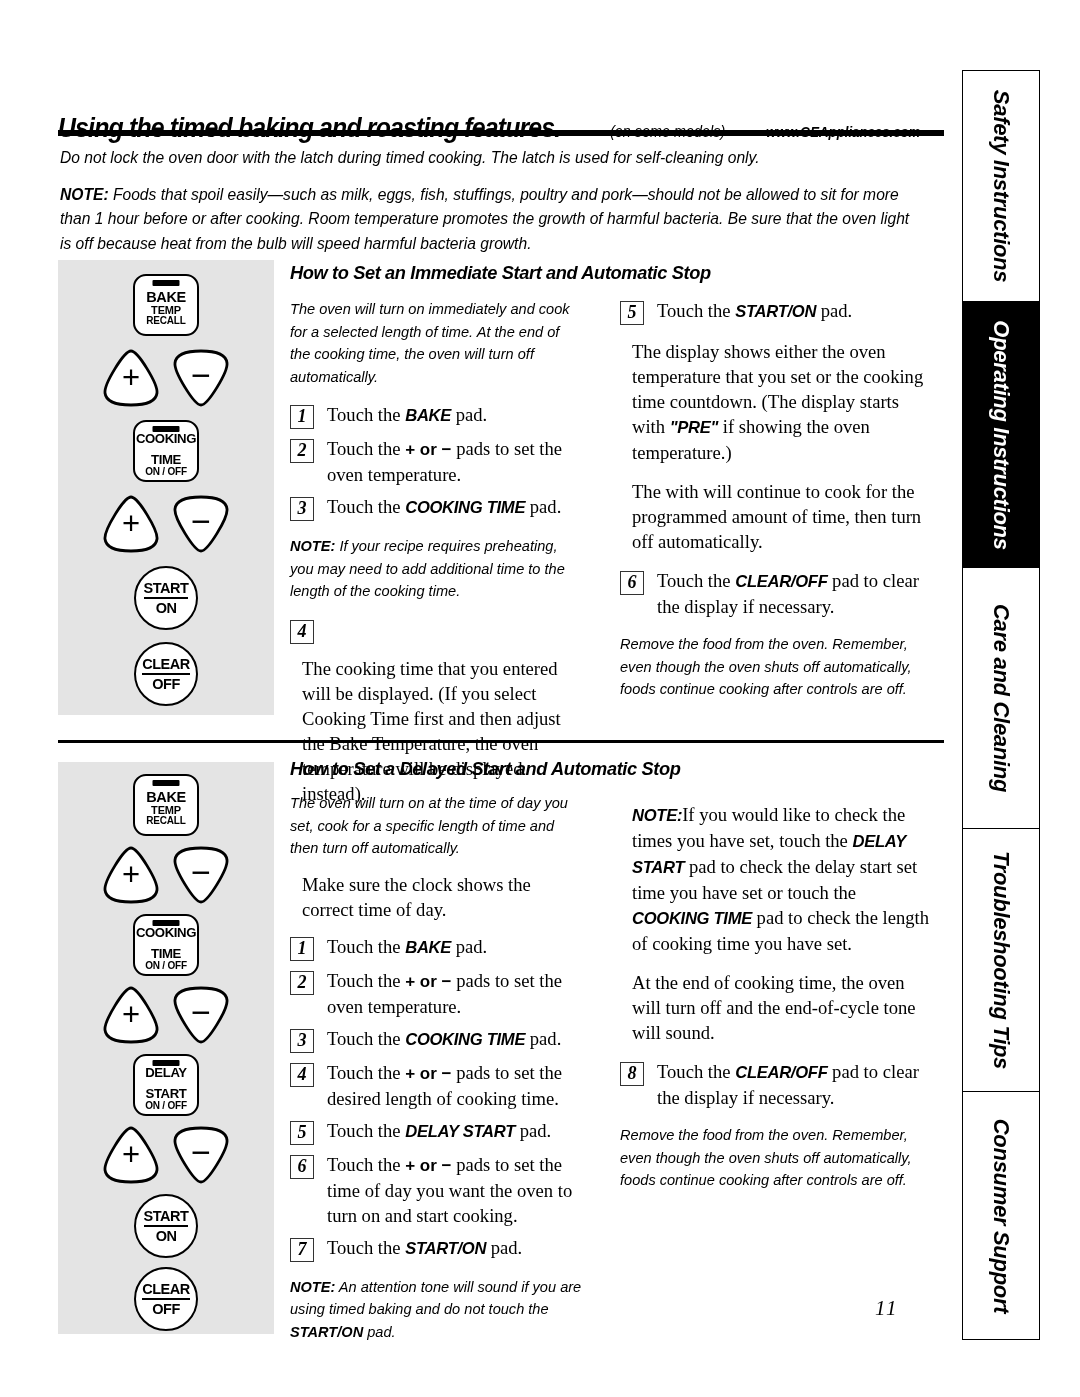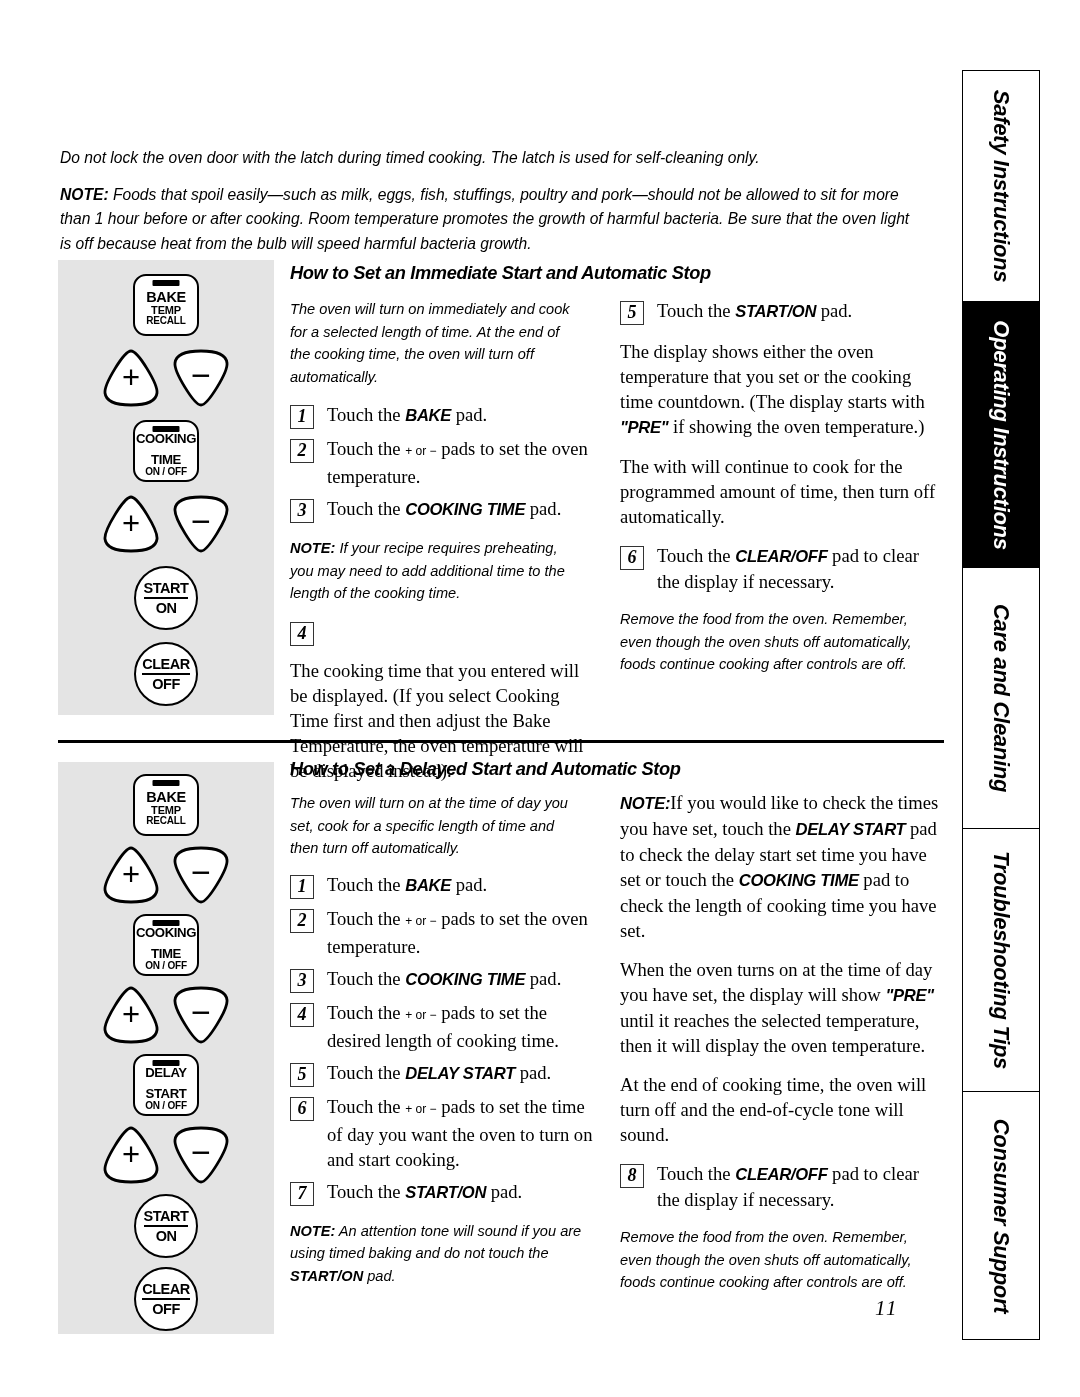--- a/index.html
+++ b/index.html
@@ -233,21 +233,21 @@
     transform: scaleX(0.96);
     transform-origin: left top;
     margin: 0;
   }
   .ital b { font-weight: bold; font-style: italic; }
 
   .serif {
     font-family: "Liberation Serif", serif;
     font-size: 18.6px;
     line-height: 25px;
-    margin: 0;
+    margin: 12px;
   }
   .serif b {
     font-family: "Liberation Sans", sans-serif;
     font-weight: bold;
     font-style: italic;
     font-size: 16.6px;
     letter-spacing: -0.3px;
   }
 
   .step {
@@ -275,21 +275,21 @@
     font-size: 18.6px;
     line-height: 25px;
   }
   .step-txt b {
     font-family: "Liberation Sans", sans-serif;
     font-weight: bold;
     font-style: italic;
     font-size: 16.6px;
     letter-spacing: -0.3px;
   }
-  .op { font-family: "Liberation Sans", sans-serif; font-weight: normal; font-size: 12px; }
+  .op { font-family: "Liberation Sans", sans-serif; font-weight: bold; font-size: 17px; }
 
   hr.divider {
     position: absolute;
     border: none;
     background: #000;
     height: 3px;
     margin: 0;
   }
   hr.divider::after {
     content: "";
@@ -342,20 +342,28 @@
     font-style: italic;
     font-size: 21px;
     letter-spacing: 2px;
   }
 </style>
 </head>
 <body>
 
 <div id="page">
 
+  <div id="header">
+    <div class="hdr-row">
+      <span id="page-title">Using the timed baking and roasting features.</span>
+      <span id="title-qualifier">(on some models)</span>
+      <span id="site-url">www.GEAppliances.com</span>
+    </div>
+    <div id="header-line"></div>
+  </div>
 
   <div id="intro">
     <p class="p1">Do not lock the oven door with the latch during timed cooking. The latch is used for self-cleaning only.</p>
     <p class="p2"><b>NOTE:</b> <span>Foods that spoil easily—such as milk, eggs, fish, stuffings, poultry and pork—should not be allowed to sit for more than 1 hour before or after cooking. Room temperature promotes the growth of harmful bacteria. Be sure that the oven light is off because heat from the bulb will speed harmful bacteria growth.</span></p>
   </div>
 
   <div class="panel" style="left:58px; top:260px; width:216px; height:455px;">
     <div class="panel-inner" style="padding-top:14px; gap:12px;">
 
       <div class="pad-square">
@@ -534,20 +542,21 @@
         <span class="c2">OFF</span>
       </div>
     </div>
   </div>
 
   <div class="sec-heading" style="left:290px; top:758px;">How to Set a Delayed Start and Automatic Stop</div>
 
   <div class="col" style="left:290px; top:792px; width:305px;">
     <p class="ital">The oven will turn on at the time of day you set, cook for a specific length of time and then turn off automatically.</p>
 
+    <p class="serif" style="margin-top:12px;">Make sure the clock shows the correct time of day.</p>
 
     <div class="step" style="margin-top:12px;">
       <span class="step-num">1</span>
       <span class="step-txt"><span>Touch the </span><b>BAKE</b><span> pad.</span></span>
     </div>
 
     <div class="step" style="margin-top:7px;">
       <span class="step-num">2</span>
       <span class="step-txt"><span>Touch the </span><span class="op">+ or −</span><span> pads to set the oven temperature.</span></span>
     </div>
@@ -576,21 +585,20 @@
       <span class="step-num">7</span>
       <span class="step-txt"><span>Touch the </span><b>START/ON</b><span> pad.</span></span>
     </div>
 
     <p class="ital" style="margin-top:14px;"><b>NOTE:</b> <span>An attention tone will sound if you are using timed baking and do not touch the </span><b>START/ON</b><span> pad.</span></p>
   </div>
 
   <div class="col" style="left:620px; top:790px; width:322px;">
     <p class="serif"><b>NOTE:</b><span>If you would like to check the times you have set, touch the </span><b>DELAY START</b><span> pad to check the delay start set time you have set or touch the </span><b>COOKING TIME</b><span> pad to check the length of cooking time you have set.</span></p>
 
-    <p class="serif" style="margin-top:14px;"><span>When the oven turns on at the time of day you have set, the display will show </span><b>"PRE"</b><span> until it reaches the selected temperature, then it will display the oven temperature.</span></p>
 
     <p class="serif" style="margin-top:14px;">At the end of cooking time, the oven will turn off and the end-of-cycle tone will sound.</p>
 
     <div class="step" style="margin-top:14px;">
       <span class="step-num">8</span>
       <span class="step-txt"><span>Touch the </span><b>CLEAR/OFF</b><span> pad to clear the display if necessary.</span></span>
     </div>
 
     <p class="ital" style="margin-top:14px;">Remove the food from the oven. Remember, even though the oven shuts off automatically, foods continue cooking after controls are off.</p>
   </div>

